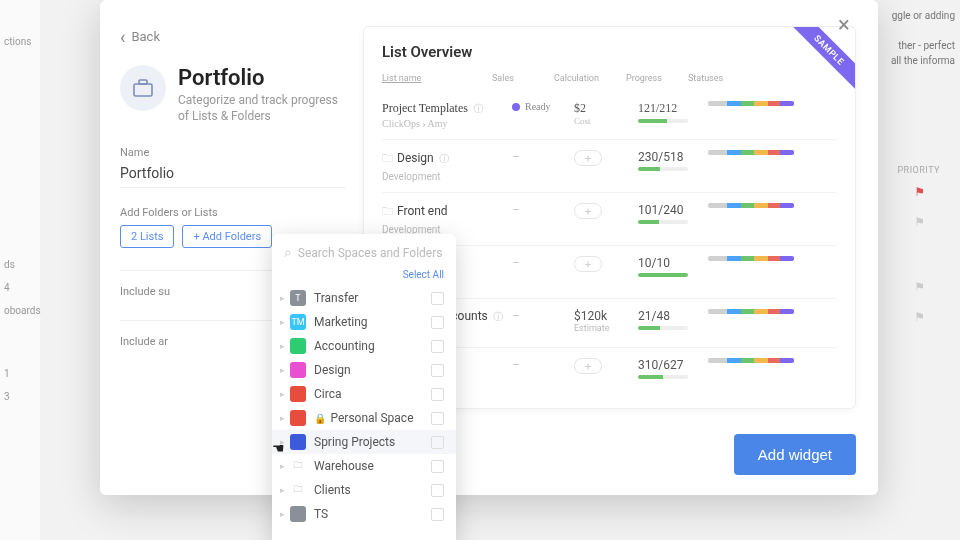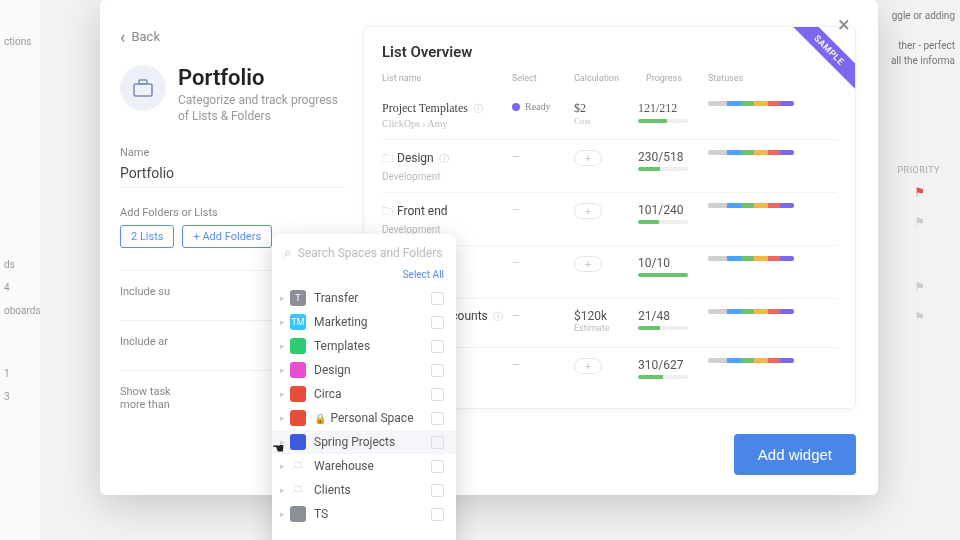--- a/index.html
+++ b/index.html
@@ -86,21 +86,21 @@
     width:68px; height:68px; overflow:hidden;
   }
   .sample-ribbon span {
     position:absolute; display:block; width:96px;
     background:#7b68ee; color:#fff; font-size:9px; font-weight:600;
     text-align:center; line-height:18px; letter-spacing:0.5px;
     transform: rotate(45deg); top:14px; right:-22px;
   }
   .preview-card h2 { font-size:15px; font-weight:600; color:#333; margin-bottom:12px;}
   .col-headers { display:flex; font-size:9px; color:#aaa; margin-bottom:8px;}
-  .c-name { width:130px;}
+  .c-name { width:110px;text-decoration:underline;}
   .c-color { width:62px;}
   .c-calc { width:64px;}
   .c-prog { width:70px;padding-left:8px;}
   .c-status { flex:1;}
   .preview-row {
     display:flex; align-items:flex-start; padding:10px 0;
     border-top:1px solid #f3f3f3; font-size:12px;
   }
   .preview-row:first-of-type { border-top:none;font-family:Liberation Serif, serif;}
   .r-name { width:130px;}
@@ -218,33 +218,31 @@
     <div class="name-field">Portfolio</div>
 
     <span class="form-label">Add Folders or Lists</span>
     <div style="margin-bottom:4px">
       <span class="pill-btn">2 Lists</span>
       <span class="pill-btn">+ Add Folders</span>
     </div>
 
     <div class="section section-line">Include su</div>
     <div class="section section-line">Include ar</div>
-    <div class="section section-line" style="white-space:pre-line">Show task
-more than</div>
   </div>
 
   <div class="right-col">
     <div class="preview-card">
       <div class="sample-ribbon">
           <span>SAMPLE</span>
         </div>
       <h2>List Overview</h2>
       <div class="col-headers">
         <div class="c-name">List name</div>
-        <div class="c-color">Select</div>
+        <div class="c-color">Sales</div>
         <div class="c-calc">Calculation</div>
         <div class="c-prog">Progress</div>
         <div class="c-status">Statuses</div>
       </div>
       <div id="rows">
           <div class="preview-row">
             <div class="r-name">
               <div class="title">Project Templates<span class="info-dot"> ⓘ</span></div>
               <div class="sub">ClickOps  ›  Amy</div>
             </div>
@@ -432,21 +430,21 @@
       </div>
       <div class="dd-item">
         <span class="dd-caret">▸</span>
         <span class="dd-ic" style="background: rgb(55, 197, 255);">TM</span>
         <span>Marketing</span>
         <span class="dd-check"></span>
       </div>
       <div class="dd-item">
         <span class="dd-caret">▸</span>
         <span class="dd-ic" style="background: rgb(46, 204, 113);"></span>
-        <span>Templates</span>
+        <span>Accounting</span>
         <span class="dd-check"></span>
       </div>
       <div class="dd-item">
         <span class="dd-caret">▸</span>
         <span class="dd-ic" style="background: rgb(232, 79, 209);"></span>
         <span>Design</span>
         <span class="dd-check"></span>
       </div>
       <div class="dd-item">
         <span class="dd-caret">▸</span>

